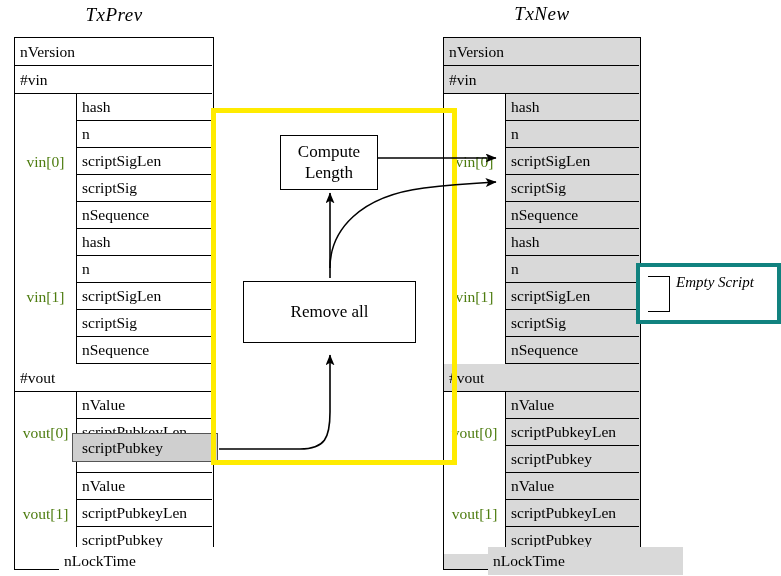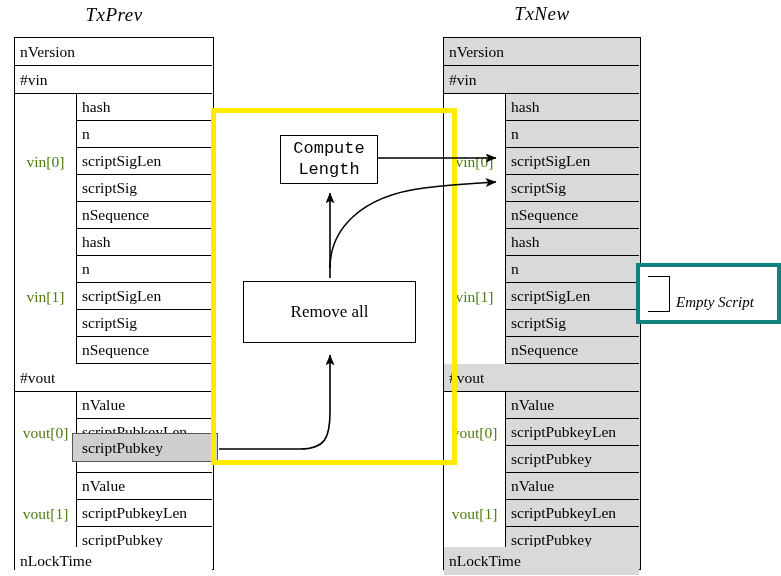--- a/index.html
+++ b/index.html
@@ -12,21 +12,21 @@
 
   
   .tx-title{
     position:absolute;font-style:italic;font-size:19px;color:#000;
     letter-spacing:.5px;white-space:nowrap;text-align:center;
   }
 
   
   .tx-table{position:absolute;border:1.3px solid #000;box-sizing:border-box;}
   .tx-row{position:absolute;box-sizing:border-box;border-bottom:1.3px solid #000;}
-  .tx-row.last{border-bottom:none;}
+  .tx-row.last{border-bottom:none;margin-left:44px;}
   .cell{
     position:absolute;top:0;bottom:0;box-sizing:border-box;
     display:flex;align-items:center;font-size:15.5px;color:#000;
     white-space:nowrap;overflow:hidden;
   }
   .cell.full{left:0;right:0;padding-left:5px;}
   .grp-label{
     position:absolute;box-sizing:border-box;
     display:flex;align-items:center;justify-content:center;
     font-size:15.5px;color:#4d7c0f;white-space:nowrap;
@@ -256,27 +256,27 @@
 
     <path d="M330,268 C330,230 360,196 424,188 C456,184 478,183 496,182" stroke="#000" stroke-width="1.5" fill="none" marker-end="url(#ah)"></path>
 
     <path d="M330,278 L330,193" stroke="#000" stroke-width="1.6" fill="none" marker-end="url(#ah)"></path>
 
     <path d="M219,449 L300,449 C325,449 330,438 330,412 L330,355" stroke="#000" stroke-width="1.6" fill="none" marker-end="url(#ah)"></path>
 
     <path d="M641,300 L656,300" stroke="#000" stroke-width="1.2" fill="none"></path>
   </svg>
 
-  <div class="proc-box" style="left:280px;top:135px;width:98px;height:49px;font-family:Liberation Mono, monospace;">
+  <div class="proc-box" style="left:280px;top:135px;width:98px;height:55px;">
     <div>Compute</div>
     <div>Length</div>
   </div>
 
   <div class="proc-box" style="left:243px;top:281px;width:173px;height:62px;">
     <div>Remove all</div>
   </div>
 
   <div class="teal-box" style="left:636px;top:263px;width:145px;height:61px;"></div>
   <div class="bracket" style="left:648px;top:276px;width:22px;height:36px;"></div>
-  <div class="teal-label" style="left:676px;top:284px;height:36px;font-style:italic;">Empty Script</div>
+  <div class="teal-label" style="left:676px;top:264px;height:36px;font-style:italic;">Empty Script</div>
 
 
 </div>
 
 </body></html>

